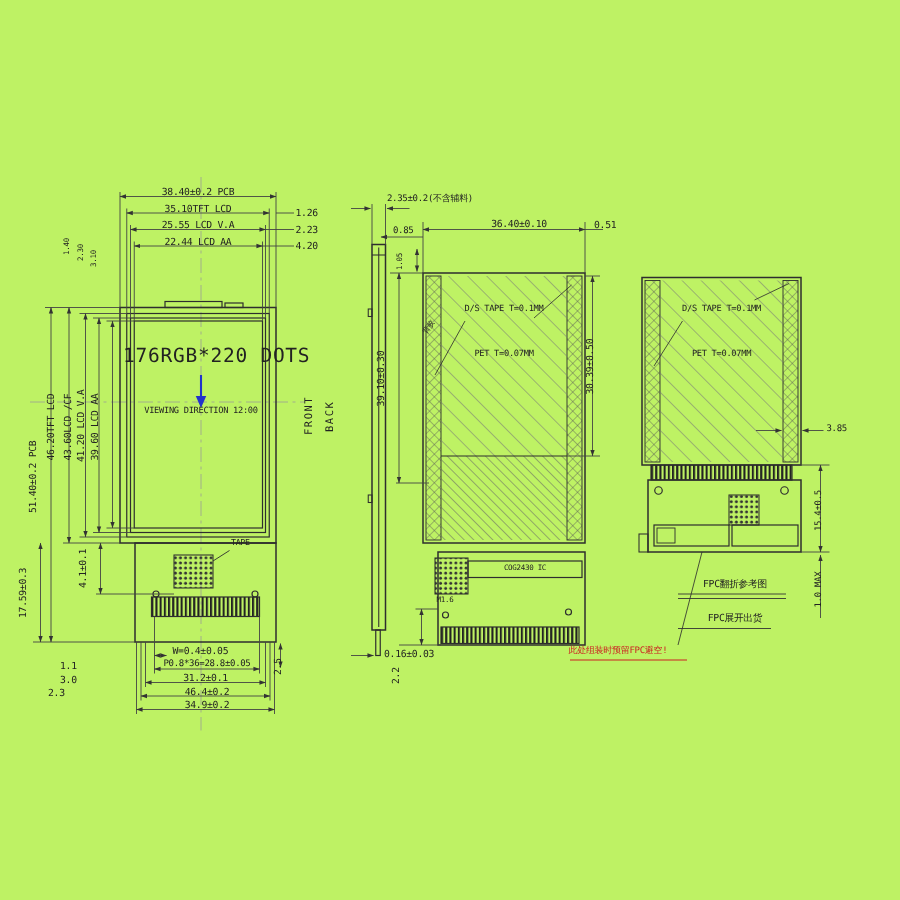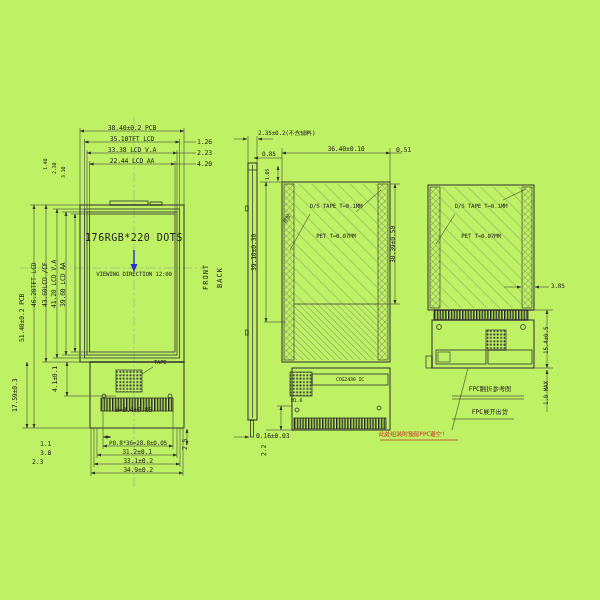--- a/index.html
+++ b/index.html
@@ -7,21 +7,21 @@
          font-family:"DejaVu Sans Mono","Liberation Mono",monospace;}
   svg{position:absolute;left:0;top:0;}
   .lb{position:absolute;font-size:6.5px;line-height:8px;color:#222;white-space:nowrap;letter-spacing:-0.2px;}
   .c{text-align:center;}
   .rot{transform:rotate(-90deg);transform-origin:0 100%;}
   .rot2{transform:rotate(-55deg);transform-origin:0 100%;}
   .s5{font-size:5px;line-height:6px;}
   .s55{font-size:5.5px;line-height:7px;}
   .s6{font-size:6px;line-height:7px;}
   .s7{font-size:7px;line-height:8px;letter-spacing:1px;}
-  .s8{font-size:10px;line-height:10px;letter-spacing:0.5px;}
+  .s8{font-size:13px;line-height:10px;letter-spacing:0.5px;}
   .red{color:#cc2222;}
 </style>
 </head>
 <body>
 
 <div id="stage">
 
 <svg width="600" height="600" viewBox="0 0 600 600">
   <defs>
     <pattern id="hatch" width="9" height="9" patternUnits="userSpaceOnUse" patternTransform="rotate(-45)">
@@ -201,42 +201,42 @@
     <line x1="547" y1="412" x2="547" y2="370" marker-end="url(#arr)"></line>
     <line x1="452" y1="396" x2="524" y2="396" stroke="#333"></line>
     <line x1="452" y1="399" x2="524" y2="399" stroke="#333"></line>
     <line x1="452" y1="419" x2="514" y2="419" stroke="#333"></line>
     <line x1="380" y1="440" x2="458" y2="440" stroke="#cc2222" stroke-width="0.7"></line>
   </g>
 </svg>
 
 <div class="lb c" style="left:92px;top:124px;width:80px">38.40±0.2 PCB</div>
 <div class="lb c" style="left:92px;top:135px;width:80px">35.10TFT LCD</div>
-<div class="lb c" style="left:92px;top:146px;width:80px">33.38 LCD V.A</div>
+<div class="lb c" style="left:92px;top:146px;width:80px">25.55 LCD V.A</div>
 <div class="lb c" style="left:92px;top:157px;width:80px">22.44 LCD AA</div>
 <div class="lb" style="left:197px;top:138px">1.26</div>
 <div class="lb" style="left:197px;top:149px">2.23</div>
 <div class="lb" style="left:197px;top:160px">4.20</div>
 <div class="lb rot" style="left:26px;top:334px">51.40±0.2 PCB</div>
 <div class="lb rot" style="left:38px;top:299px">46.20TFT LCD</div>
 <div class="lb rot" style="left:49px;top:299px">43.60LCD /CF</div>
 <div class="lb rot" style="left:58px;top:300px">41.20 LCD V.A</div>
 <div class="lb rot" style="left:67px;top:299px">39.60 LCD AA</div>
 <div class="lb rot s5" style="left:48px;top:164px">1.40</div>
 <div class="lb rot s5" style="left:57px;top:168px">2.30</div>
 <div class="lb rot s5" style="left:66px;top:172px">3.10</div>
 <div class="lb c s8" style="left:82px;top:233px;width:104px">176RGB*220 DOTS</div>
 <div class="lb c" style="left:82px;top:270px;width:104px;font-size:5.8px">VIEWING DIRECTION 12:00</div>
 <div class="lb s55" style="left:154px;top:359px">TAPE</div>
 <div class="lb rot" style="left:59px;top:384px">4.1±0.1</div>
 <div class="lb rot" style="left:19px;top:404px">17.59±0.3</div>
-<div class="lb" style="left:115px;top:406px">W=0.4±0.05</div>
+<div class="lb" style="left:115px;top:430px">W=0.4±0.05</div>
 <div class="lb c s6" style="left:98px;top:439px;width:80px">P0.8*36=28.8±0.05</div>
 <div class="lb c" style="left:97px;top:447.5px;width:80px">31.2±0.1</div>
-<div class="lb c" style="left:95px;top:456.5px;width:86px">33.1±0.2</div>
+<div class="lb c" style="left:95px;top:456.5px;width:86px">46.4±0.2</div>
 <div class="lb c" style="left:92px;top:465.5px;width:92px">34.9±0.2</div>
 <div class="lb" style="left:40px;top:440px">1.1</div>
 <div class="lb" style="left:40px;top:449px">3.0</div>
 <div class="lb" style="left:32px;top:458px">2.3</div>
 <div class="lb rot" style="left:189px;top:442px">2.5</div>
 
 <div class="lb s6" style="left:258px;top:129px">2.35±0.2(不含辅料)</div>
 <div class="lb s6" style="left:262px;top:150px">0.85</div>
 <div class="lb rot s7" style="left:210px;top:282px">FRONT</div>
 <div class="lb rot s7" style="left:224px;top:280px">BACK</div>

